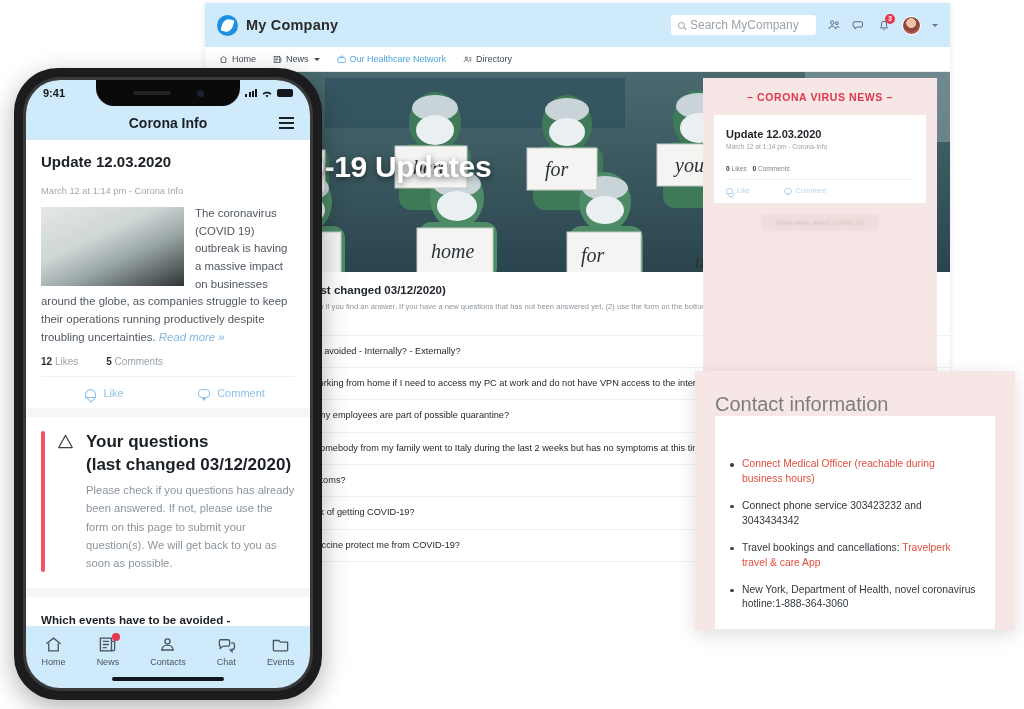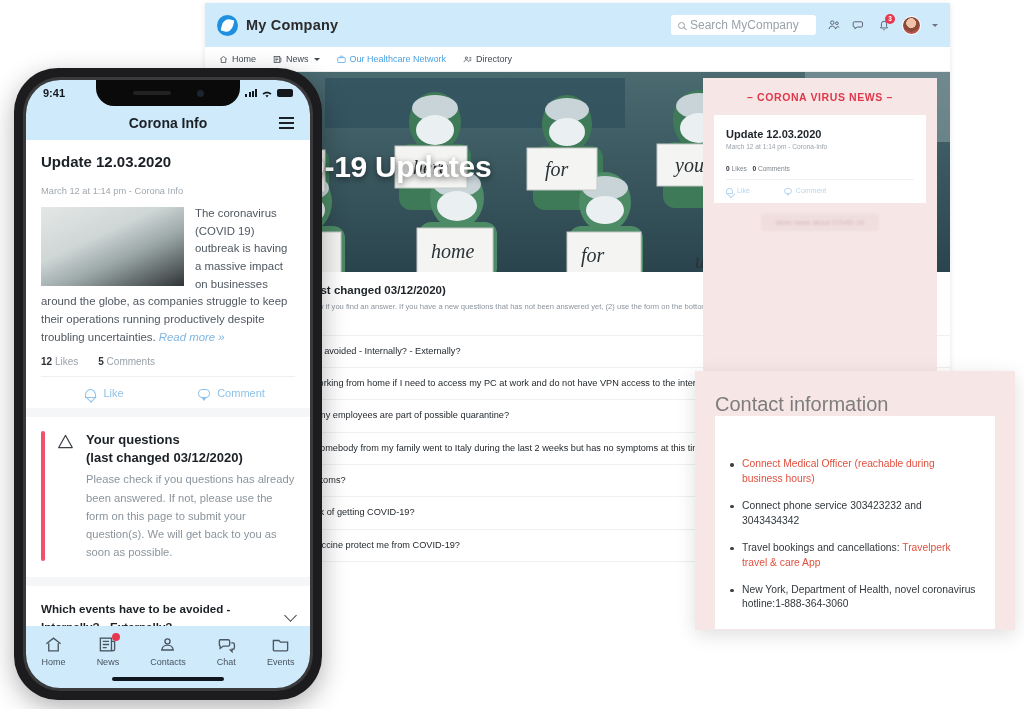--- a/index.html
+++ b/index.html
@@ -219,21 +219,21 @@
 
   .p-scroll { height: 496px; overflow: hidden; background: #fff; }
   .p-card { background: #fff; padding: 13px 15px 9px; }
   .p-title { font-size: 15px; font-weight: bold; color: #1b2026; }
   .p-meta { font-size: 9.3px; color: #a0a8af; margin-top: 16px; margin-bottom: 9px; }
   .p-thumb {
     float: left; width: 143px; height: 79px; margin: 2px 11px 4px 0;
     background: linear-gradient(155deg,#e4e7e6 0%,#cfd6d6 38%,#9aa6a6 62%,#2f3436 100%);
   }
   .p-body { font-size: 11.4px; color: #4f5760; line-height: 1.55; }
-  .p-stats { clear: both; font-size: 10px; color: #9aa3ab; padding-top: 10px; display: flex; gap: 20px; }
+  .p-stats { clear: both; font-size: 10px; color: #9aa3ab; padding-top: 10px; display: flex; gap: 28px; }
   .p-stats b { color: #2b3137; font-weight: bold; }
   .p-actions {
     display: flex; gap: 0; margin-top: 9px; padding-top: 10px;
     border-top: 1px solid #eef1f3; font-size: 11px; color: #8fc2e8;
   }
   .p-actions > span {
     flex: 1; display: flex; align-items: center; justify-content: center; gap: 7px;
   }
   .heart-p {
     width: 11px; height: 9px; border: 1.4px solid #8fc2e8;
@@ -245,21 +245,21 @@
   }
   .bub-p { width: 12px; height: 9px; border: 1.4px solid #8fc2e8; border-radius: 4px; position: relative; }
   .bub-p::after {
     content: ""; position: absolute; left: 2px; bottom: -4px;
     border-left: 3px solid transparent; border-right: 3px solid transparent;
     border-top: 4px solid #8fc2e8;
   }
   .p-gap { height: 9px; background: #f4f6f8; }
   .p-alert { background: #fff; display: flex; gap: 12px; padding: 14px 15px 16px; }
   .p-alert .redbar { width: 4px; background: #f2516b; border-radius: 2px; flex: 0 0 auto; }
-  .p-alert h4 { font-size: 13px; font-weight: bold; color: #1b2026; line-height: 1.35; }
+  .p-alert h4 { font-size: 17px; font-weight: bold; color: #1b2026; line-height: 1.35; }
   .p-alert p { font-size: 11.2px; color: #8b949c; line-height: 1.62; margin-top: 4px; }
   .p-acc {
     background: #fff; display: flex; align-items: center; justify-content: space-between;
     gap: 12px; padding: 14px 15px; font-size: 11.6px; font-weight: bold;
     color: #1b2026; line-height: 1.5;
   }
   .chev-p {
     width: 9px; height: 9px; border-right: 1.6px solid #3c4248;
     border-bottom: 1.6px solid #3c4248; transform: rotate(45deg);
     flex: 0 0 auto; margin-bottom: 4px;

